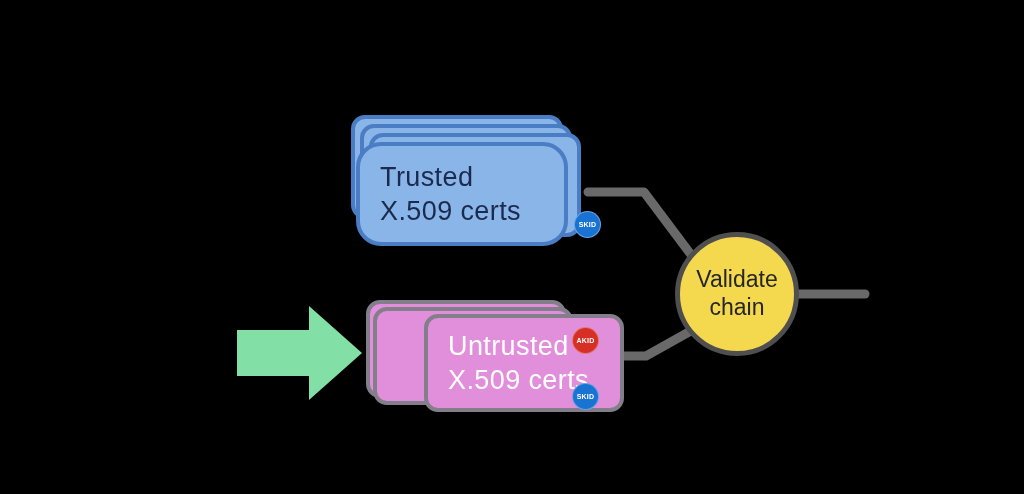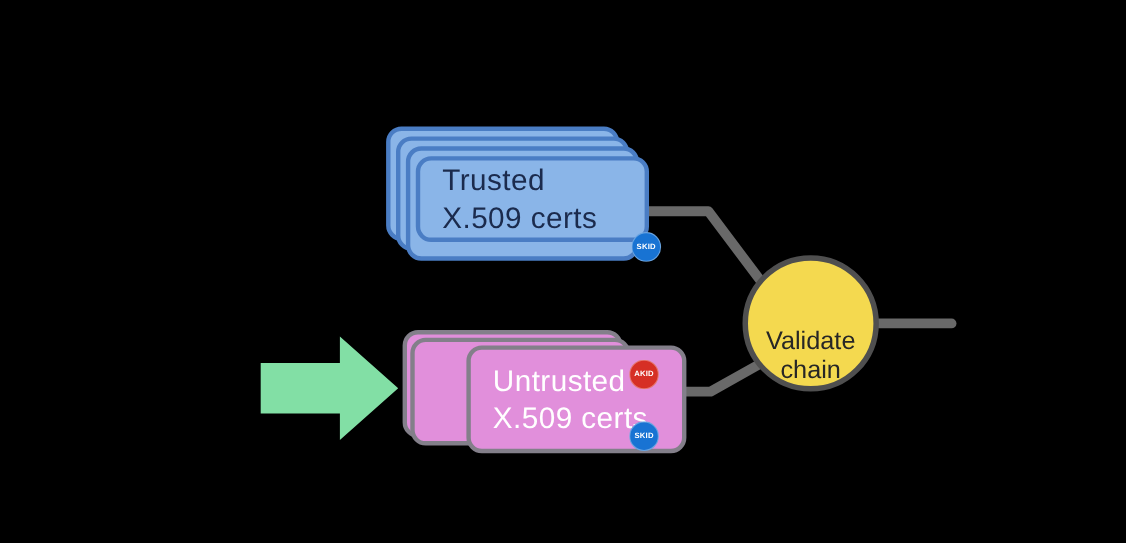--- a/index.html
+++ b/index.html
@@ -59,33 +59,33 @@
     left: 675px;
     top: 232px;
     width: 124px;
     height: 124px;
     border-radius: 50%;
     box-sizing: border-box;
     border: 5px solid transparent;
     display: flex;
     flex-direction: column;
     align-items: center;
-    justify-content: flex-end;
+    justify-content: center;
     z-index: 4;
   }
   .circle-label {
     font-size: 23px;
     line-height: 1.2;
     text-align: center;
   }
   
   .t-l3 { left: 351px; top: 115px; width: 212px; height: 104px; }
   .t-l2 { left: 360px; top: 124px; width: 212px; height: 104px; }
   .t-l1 { left: 369px; top: 133px; width: 212px; height: 104px; }
-  .t-front { left: 378px; top: 142px; width: 212px; height: 78px; z-index: 3; }
+  .t-front { left: 356px; top: 142px; width: 212px; height: 104px; z-index: 3; border-radius: 25px; }
   
   .u-l2 { left: 366px; top: 300px; width: 200px; height: 98px; }
   .u-l1 { left: 373px; top: 307px; width: 200px; height: 98px; }
   .u-front { left: 380px; top: 314px; width: 200px; height: 98px; z-index: 3; }
 </style>
 </head>
 <body>
 
 <div class="stage">
 

